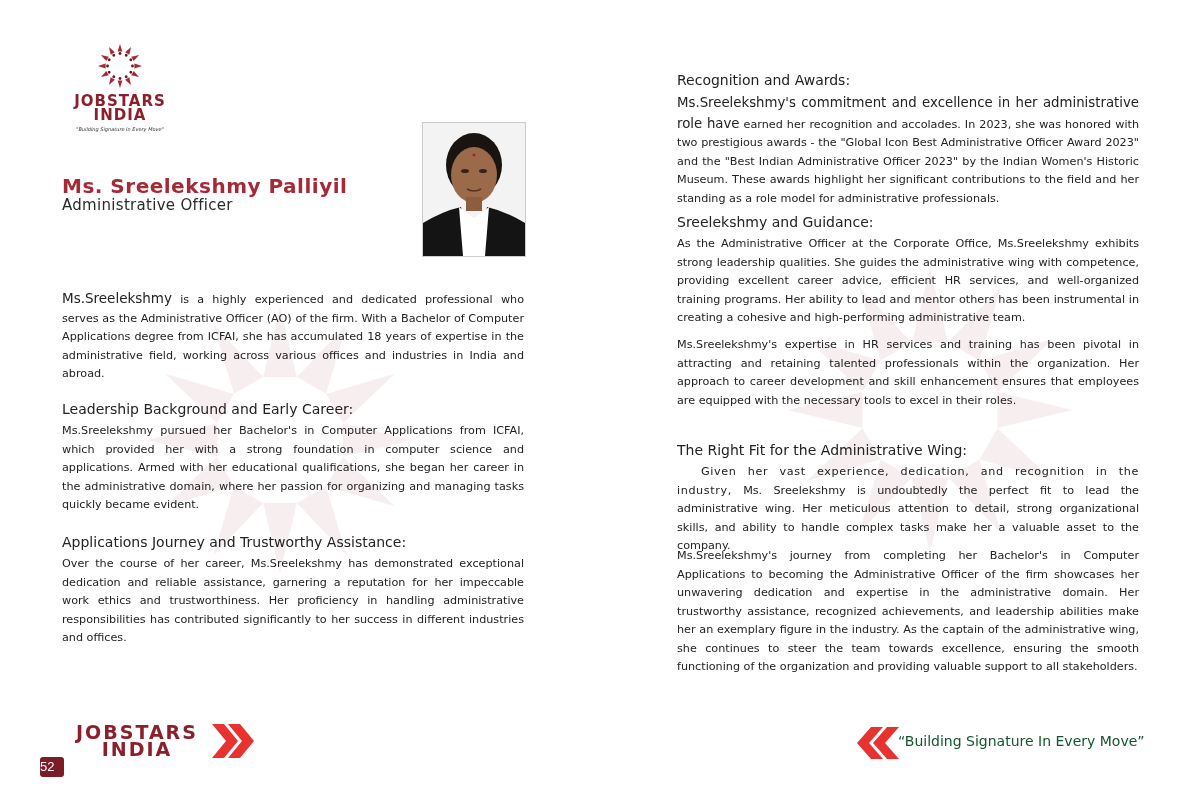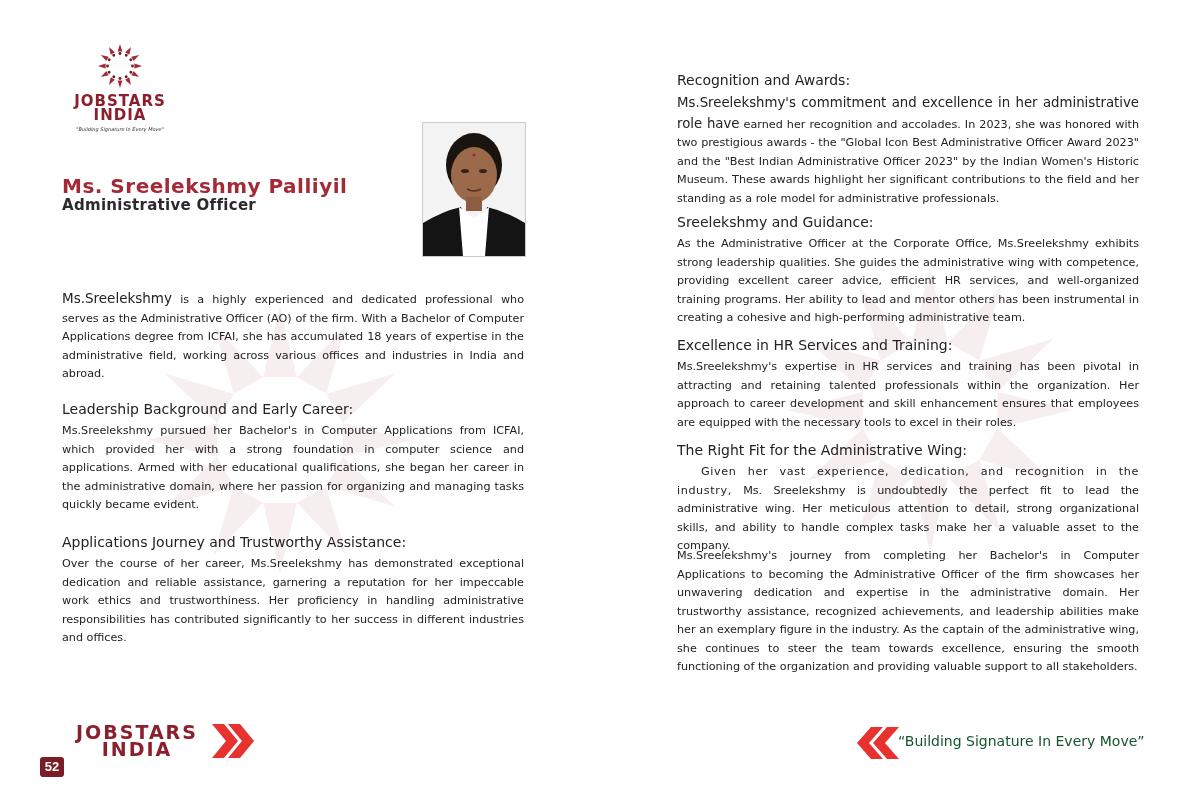--- a/index.html
+++ b/index.html
@@ -27,21 +27,21 @@
   }
   .top-logo .tagline { font-size: 5px; color: #333; margin-top: 4px; font-style: italic; }
 
   .person-name {
     position: absolute; left: 62px; top: 174px;
     font-family: "DejaVu Sans", sans-serif; font-weight: bold;
     color: #a32a36; font-size: 20px; letter-spacing: 0.5px;
   }
   .person-role {
     position: absolute; left: 62px; top: 196px;
-    font-family: "DejaVu Sans", sans-serif; font-weight: bold;
+    font-family: "DejaVu Sans", sans-serif; font-weight: normal;
     color: #2a2a2a; font-size: 15px; letter-spacing: 0.3px;
   }
 
   .photo {
     position: absolute; left: 422px; top: 122px; width: 102px; height: 133px;
     border: 1px solid #ccc; background: #f4f4f4; overflow: hidden;
   }
 
   .text-block { position: absolute; font-size: 11.2px; line-height: 18.5px; color: #222; text-align: justify; }
   .text-block p { margin: 0; }
@@ -67,21 +67,21 @@
     font-family: "DejaVu Sans", sans-serif; font-weight: bold;
     color: #8b1f2c; font-size: 19px; line-height: 17px; letter-spacing: 2px; text-align: center; width: 150px;
   }
   .chev { position: absolute; }
   .chev.right-chev { left: 212px; top: 724px; width: 44px; height: 34px; }
   .chev.left-chev { left: 855px; top: 727px; width: 44px; height: 32px; }
 
   .page-number {
     position: absolute; left: 40px; top: 757px; width: 24px; height: 20px;
     background: #7b1d27; color: #fff; border-radius: 3px;
-    font-size: 13px; font-weight: bold; text-align: center; line-height: 20px;
+    font-size: 13px; font-weight: normal; line-height: 20px;
     font-family: "Liberation Sans", sans-serif;
   }
   .footer-tagline {
     position: absolute; left: 898px; top: 733px;
     font-family: "DejaVu Sans", sans-serif; color: #14532d; font-size: 14px;
   }
 </style>
 </head>
 <body>
 
@@ -215,21 +215,20 @@
     <div class="section-title">Recognition and Awards:</div>
     <p><span class="big">Ms.Sreelekshmy's commitment and excellence in her administrative role have</span><span> earned her recognition and accolades. In 2023, she was honored with two prestigious awards - the "Global Icon Best Administrative Officer Award 2023" and the "Best Indian Administrative Officer 2023" by the Indian Women's Historic Museum. These awards highlight her significant contributions to the field and her standing as a role model for administrative professionals.</span></p>
   </div>
 
   <div class="text-block col r2">
     <div class="section-title">Sreelekshmy and Guidance:</div>
     <p>As the Administrative Officer at the Corporate Office, Ms.Sreelekshmy exhibits strong leadership qualities. She guides the administrative wing with competence, providing excellent career advice, efficient HR services, and well-organized training programs. Her ability to lead and mentor others has been instrumental in creating a cohesive and high-performing administrative team.</p>
   </div>
 
   <div class="text-block col r3">
-    <div class="section-title">Excellence in HR Services and Training:</div>
     <p>Ms.Sreelekshmy's expertise in HR services and training has been pivotal in attracting and retaining talented professionals within the organization. Her approach to career development and skill enhancement ensures that employees are equipped with the necessary tools to excel in their roles.</p>
   </div>
 
   <div class="text-block col r4">
     <div class="section-title">The Right Fit for the Administrative Wing:</div>
     <p><span class="wide">Given her vast experience, dedication, and recognition in the industry,</span><span> Ms. Sreelekshmy is undoubtedly the perfect fit to lead the administrative wing. Her meticulous attention to detail, strong organizational skills, and ability to handle complex tasks make her a valuable asset to the company.</span></p>
   </div>
 
   <div class="text-block col r5">
     <p>Ms.Sreelekshmy's journey from completing her Bachelor's in Computer Applications to becoming the Administrative Officer of the firm showcases her unwavering dedication and expertise in the administrative domain. Her trustworthy assistance, recognized achievements, and leadership abilities make her an exemplary figure in the industry. As the captain of the administrative wing, she continues to steer the team towards excellence, ensuring the smooth functioning of the organization and providing valuable support to all stakeholders.</p>

